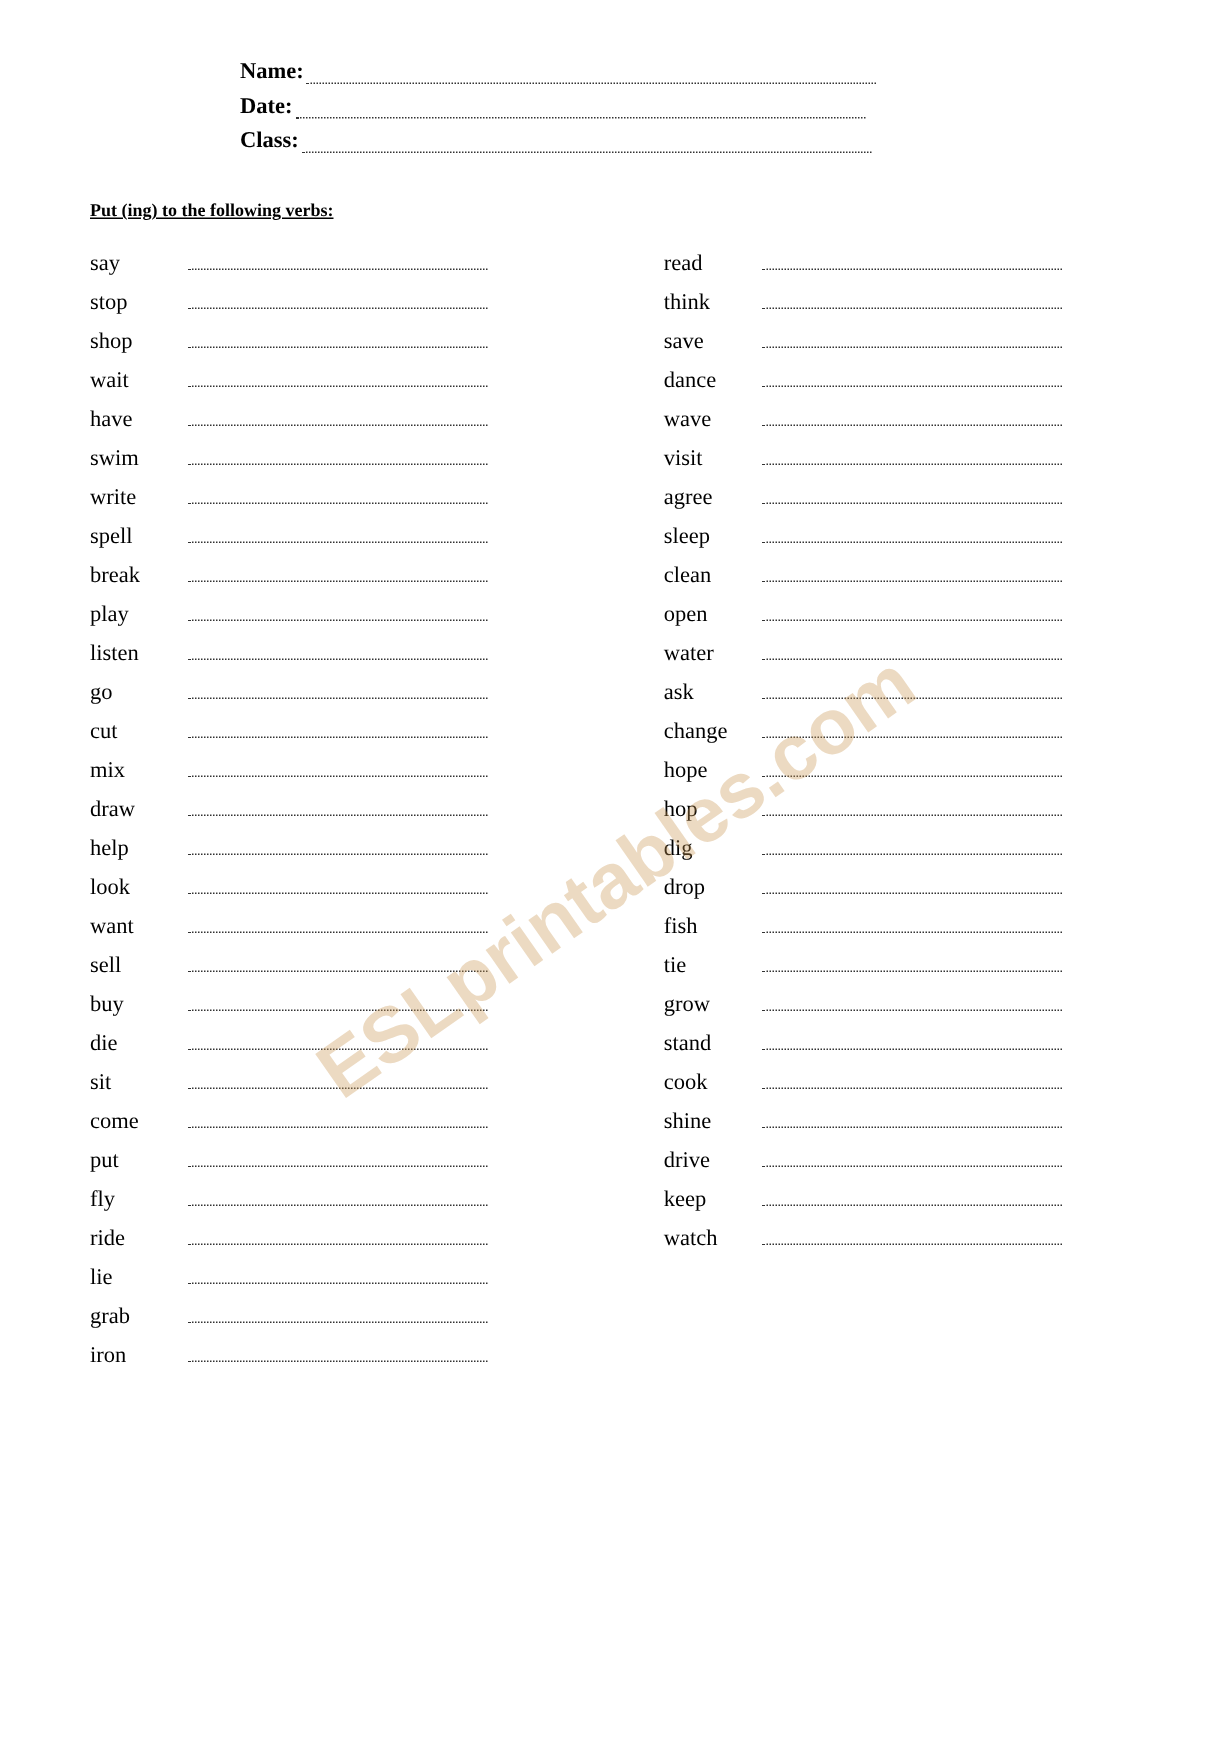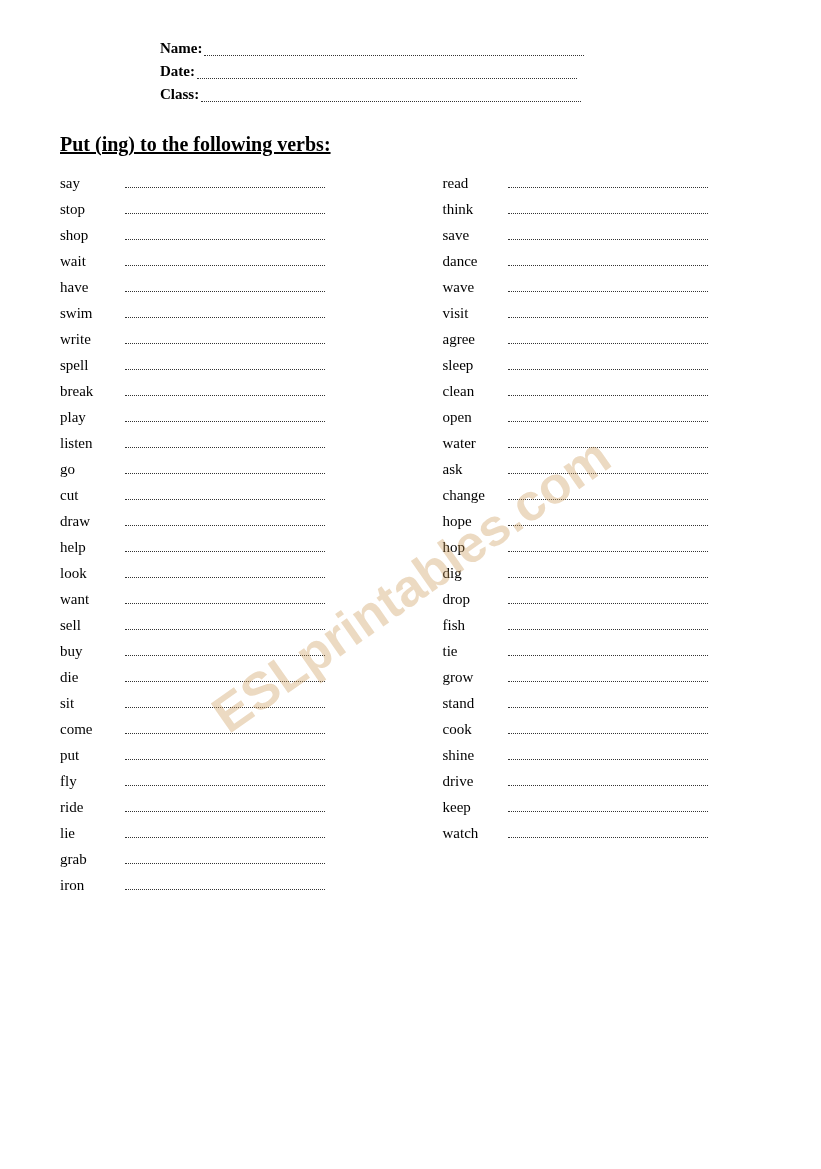--- a/index.html
+++ b/index.html
@@ -30,21 +30,21 @@
     }
     .header-dots {
       display: inline-block;
       width: 380px;
       border-bottom: 1px dotted #333;
       margin-left: 2px;
       height: 14px;
     }
 
     .instruction {
-      font-size: 20px;
+      font-size: 12px;
       font-weight: bold;
       text-decoration: underline;
       margin-bottom: 18px;
     }
 
     .columns {
       display: flex;
       gap: 12px;
     }
 
@@ -159,20 +159,24 @@
       </div>
       <div class="word-row">
         <span class="word-label">go</span>
         <span class="answer-dots"></span>
       </div>
       <div class="word-row">
         <span class="word-label">cut</span>
         <span class="answer-dots"></span>
       </div>
       <div class="word-row">
+        <span class="word-label">mix</span>
+        <span class="answer-dots"></span>
+      </div>
+      <div class="word-row">
         <span class="word-label">draw</span>
         <span class="answer-dots"></span>
       </div>
       <div class="word-row">
         <span class="word-label">help</span>
         <span class="answer-dots"></span>
       </div>
       <div class="word-row">
         <span class="word-label">look</span>
         <span class="answer-dots"></span>

